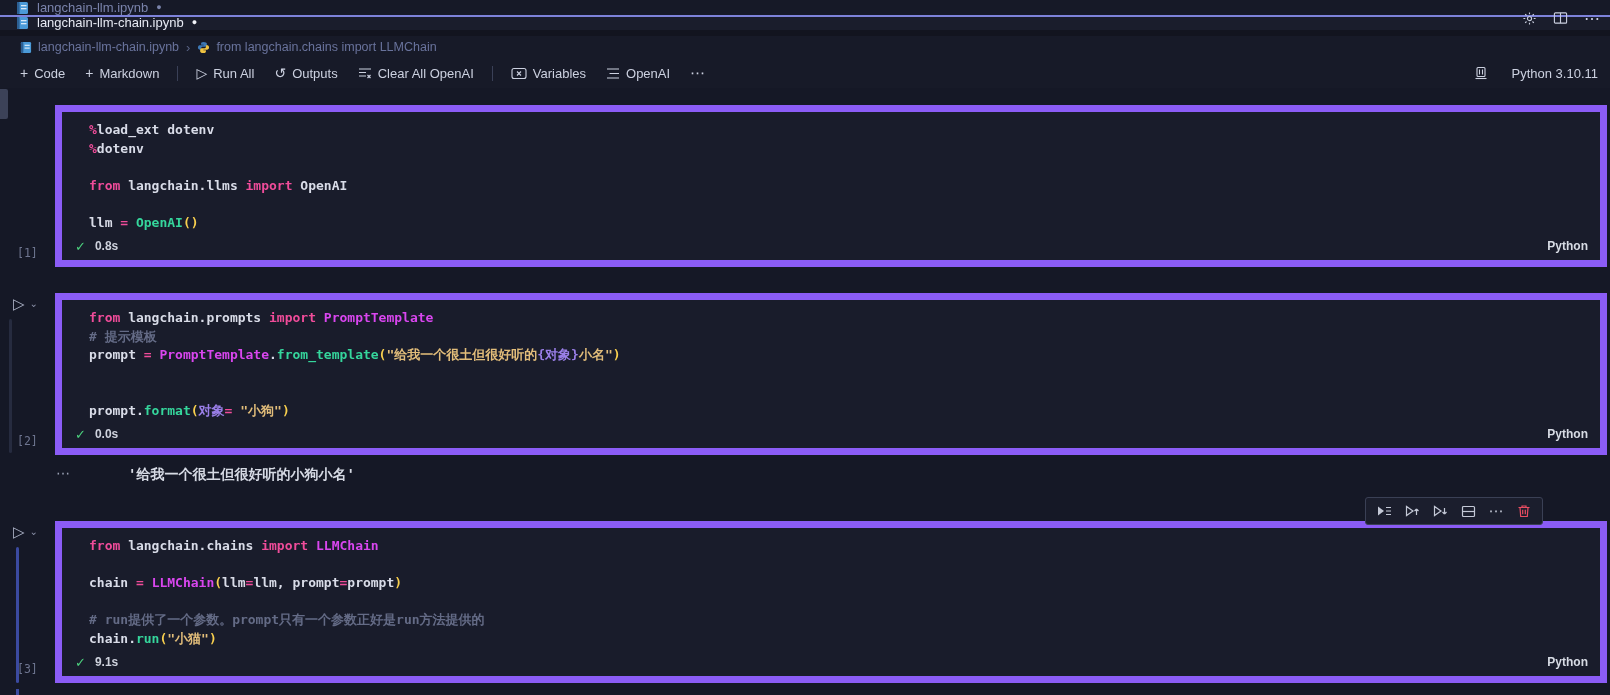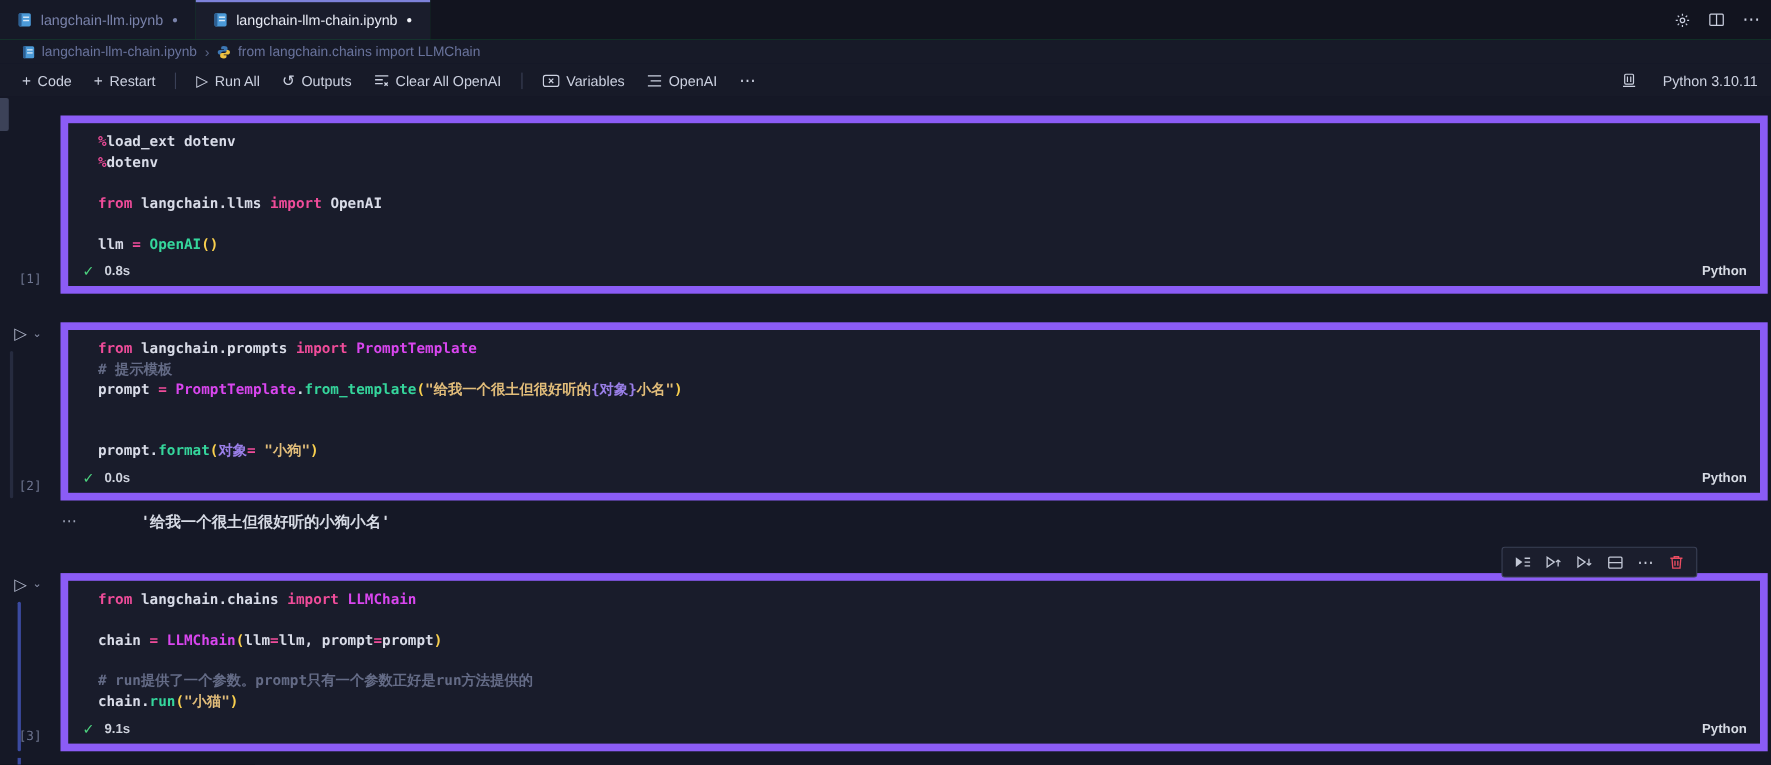--- a/index.html
+++ b/index.html
@@ -1,20 +1,20 @@
 <!DOCTYPE html>
 <html><head>
 <meta charset="utf-8">
 <style>
   * { margin:0; padding:0; box-sizing:border-box; }
   body { background:#0b0d14; font-family:"Liberation Sans", sans-serif; }
   .app { position:relative; width:1610px; height:695px; background:#151826; overflow:hidden; }
 
   
-  .tabbar { display:flex; height:36px; background:#15803d; align-items:stretch; position:relative; }
+  .tabbar { display:flex; height:36px; background:#000000; align-items:stretch; position:relative;flex-direction:column; }
   .tab { display:flex; align-items:center; gap:8px; padding:0 16px; font-size:13px; cursor:pointer; position:relative; }
   .tab.inactive { background:#161927; color:#7a83ab; }
   .tab.active { background:#1a1d2c; color:#e7eaf4; }
   .tab.active::before { content:""; position:absolute; top:0; left:0; right:0; height:2px; background:#7d82da; }
   .tab .dot { font-size:9px; line-height:1; }
   .tab.inactive .dot { color:#7a83ab; }
   .tab.active .dot { color:#f2f4fa; }
   .tabbar-rest { flex:1; background:#12141f; }
   .window-actions { position:absolute; right:10px; top:0; height:36px; display:flex; align-items:center; gap:16px; color:#c9cede; }
   .waction { cursor:pointer; display:flex; align-items:center; }
@@ -150,21 +150,21 @@
     </span>
   </div>
 
   <div class="nbtoolbar">
     <div class="tbtn">
       <span class="glyph">+</span>
       <span>Code</span>
     </div>
     <div class="tbtn">
       <span class="glyph">+</span>
-      <span>Restart</span>
+      <span>Markdown</span>
     </div>
     <div class="tb-divider"></div>
     <div class="tbtn">
       <span class="glyph">▷</span>
       <span>Run All</span>
     </div>
     <div class="tbtn">
       <span class="glyph">↺</span>
       <span>Outputs</span>
     </div>

